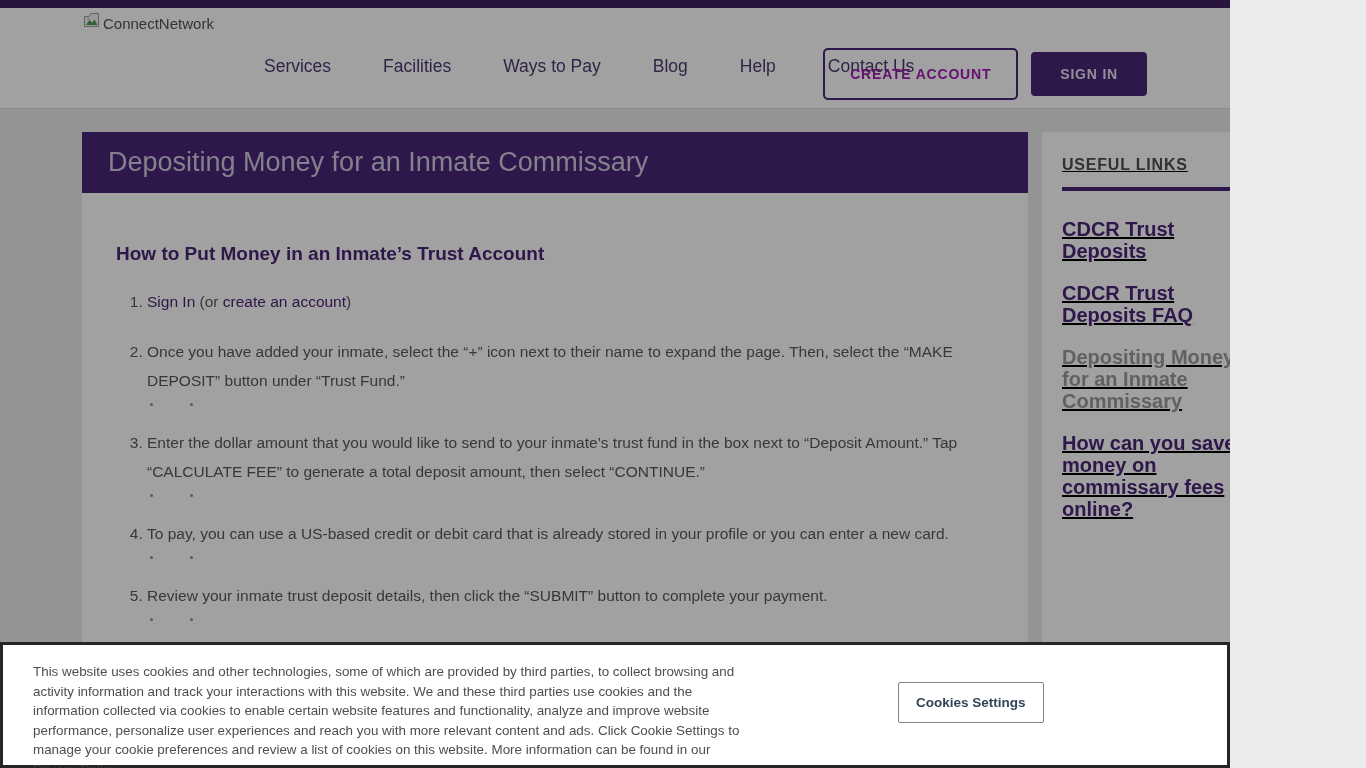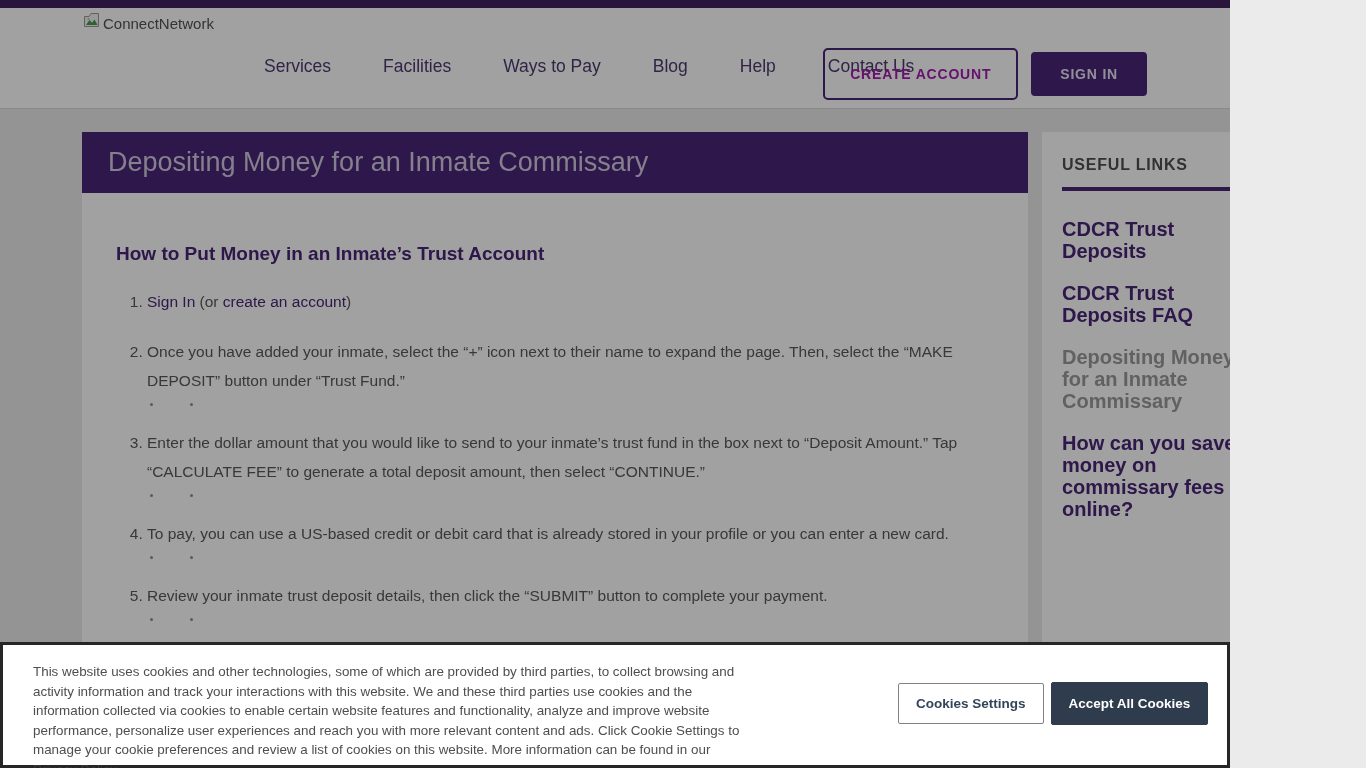--- a/index.html
+++ b/index.html
@@ -22,21 +22,21 @@
   .article-title{height:61px;background:#4a2575;color:#d3cbdf;font-size:27px;line-height:61px;padding-left:26px;white-space:nowrap;overflow:hidden;}
   .article-body{background:#ffffff;min-height:437px;padding:50px 34px 30px;box-sizing:border-box;}
   .article-heading{margin:0 0 22px;font-size:19px;font-weight:bold;color:#4a2575;}
   ol.steps{margin:0;padding:0 0 0 31px;color:#595959;font-size:15.5px;line-height:29px;}
   ol.steps li{margin-bottom:21px;margin-top:20px;}
   .inline-link{color:#4a2575;text-decoration:none;cursor:pointer;}
   .step-dots{display:flex;gap:37px;margin:6px 0 6px 3px;height:6px;align-items:center;}
   .step-dots i{display:block;width:3px;height:3px;border-radius:50%;background:#8f8f8f;}
 
   
-  .sidebar-card{position:absolute;left:1042px;top:132px;width:240px;height:540px;background:#ffffff;box-sizing:border-box;padding:24px 20px;z-index:1;}
+  .sidebar-card{position:absolute;left:1042px;top:132px;width:240px;height:540px;background:#ffffff;box-sizing:border-box;padding:24px 20px;z-index:1;text-decoration:underline;}
   .sidebar-title{font-size:16px;font-weight:bold;letter-spacing:.8px;color:#4f4f4f;margin:0;}
   .sidebar-rule{height:4px;background:#4a2575;border:none;margin:13px 0 27px;width:200px;}
   .sidebar-link{display:block;font-size:20px;font-weight:bold;line-height:22px;color:#4a2575;text-decoration:none;margin-bottom:20px;cursor:pointer;}
   .sidebar-link.active{color:#9a9a9a;cursor:default;}
 
   
   .dim-overlay{position:absolute;inset:0;background:rgba(0,0,0,0.37);z-index:10;}
 
   
   .cookie-banner{position:absolute;left:0;bottom:0;width:100%;height:126px;background:#ffffff;border:3px solid #262626;box-sizing:border-box;z-index:20;}
@@ -115,17 +115,16 @@
   </aside>
 
   <div class="dim-overlay"></div>
 
   <div class="cookie-banner">
     <div class="cookie-text">
       <span>This website uses cookies and other technologies, some of which are provided by third parties, to collect browsing and activity information and track your interactions with this website. We and these third parties use cookies and the information collected via cookies to enable certain website features and functionality, analyze and improve website performance, personalize user experiences and reach you with more relevant content and ads. Click Cookie Settings to manage your cookie preferences and review a list of cookies on this website. More information can be found in our </span><a class="privacy-link">Privacy Policy</a>
     </div>
     <div class="cookie-buttons">
       <button class="btn-cookie-settings">Cookies Settings</button>
-      <button class="btn-accept-all">Accept All Cookies</button>
     </div>
   </div>
 
 </div>
 
 </body></html>

